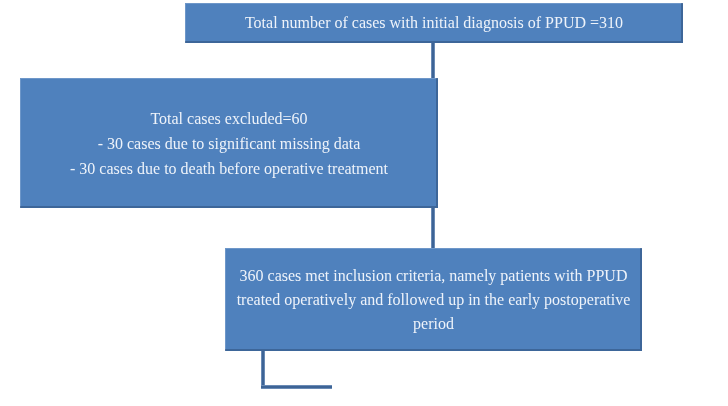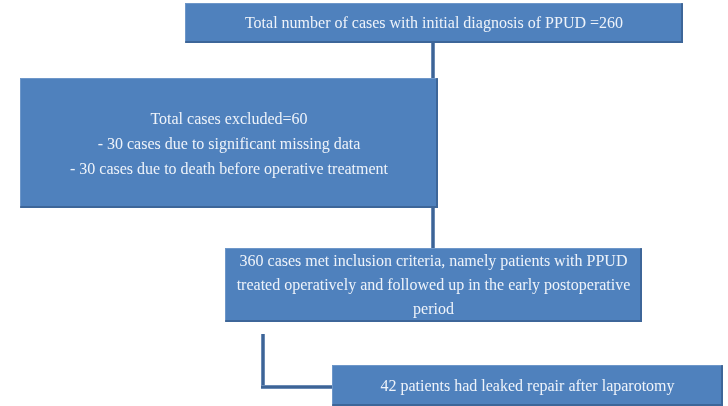--- a/index.html
+++ b/index.html
@@ -25,21 +25,21 @@
     text-align: center;
     font-size: 16px;
     line-height: 24px;
     box-sizing: border-box;
     box-shadow: inset -2px -2px 0 rgba(35, 62, 99, 0.40),
                 inset 1px 1px 0 rgba(255, 255, 255, 0.18);
   }
   .node-total    { left: 185px; top: 3px;   width: 498px; height: 40px; }
   .node-excluded { left: 0px;   top: 78px;  width: 418px; height: 130px;
                    flex-direction: column; justify-content: center; line-height: 25px; margin-left: 20px; }
-  .node-included { left: 225px; top: 248px; width: 417px; height: 74px; padding: 8px 6px; }
+  .node-included { left: 225px; top: 248px; width: 417px; height: 103px; padding: 8px 6px; }
   .node-leaked   { left: 332px; top: 365px; width: 391px; height: 41px; }
 
   .connector {
     position: absolute;
     background: linear-gradient(to right, #8aa6cb, #3d6496 30%, #3d6496 70%, #8aa6cb);
   }
   .connector.h {
     background: linear-gradient(to bottom, #8aa6cb, #3d6496 30%, #3d6496 70%, #8aa6cb);
   }
   .conn-main-vertical   { left: 431px; top: 43px;  width: 4px;  height: 205px; }
@@ -53,30 +53,27 @@
 <body>
 
 <div class="canvas">
 
   <div class="connector conn-main-vertical"></div>
   <div class="connector h conn-excluded-branch"></div>
   <div class="connector conn-elbow-vertical"></div>
   <div class="connector h conn-elbow-horizontal"></div>
 
   <div class="node node-total">
-    <span>Total number of cases with initial diagnosis of PPUD =260</span>
+    <span>Total number of cases with initial diagnosis of PPUD =310</span>
   </div>
 
   <div class="node node-excluded">
     <span class="line">Total cases excluded=60</span>
     <span class="line">- 30 cases due to significant missing data</span>
     <span class="line">- 30 cases due to death before operative treatment</span>
   </div>
 
   <div class="node node-included">
     <span>360 cases met inclusion criteria, namely patients with PPUD treated operatively and followed up in the early postoperative period</span>
   </div>
 
-  <div class="node node-leaked">
-    <span>42 patients had leaked repair after laparotomy</span>
-  </div>
 
 </div>
 
 </body></html>

